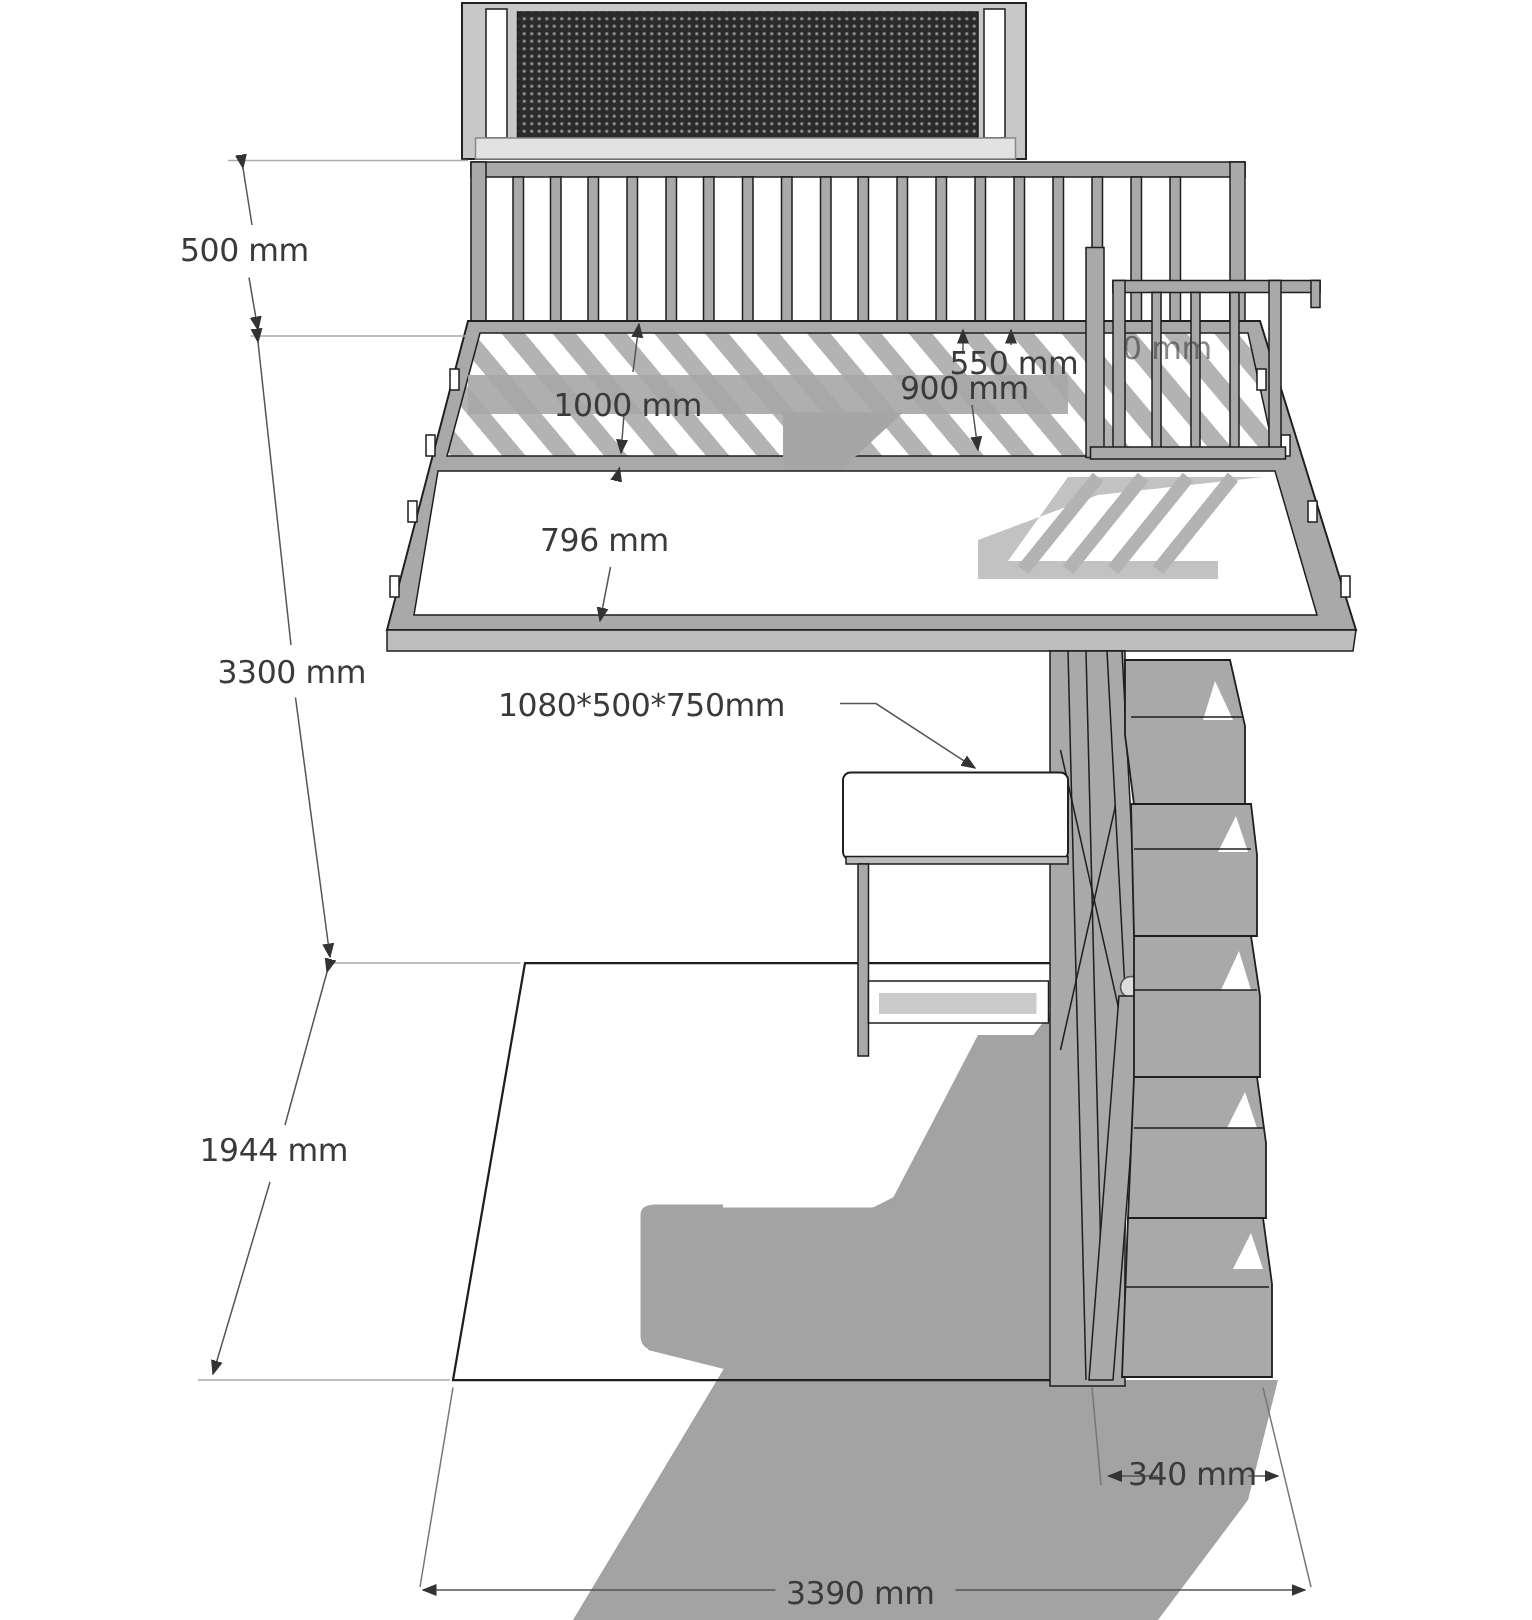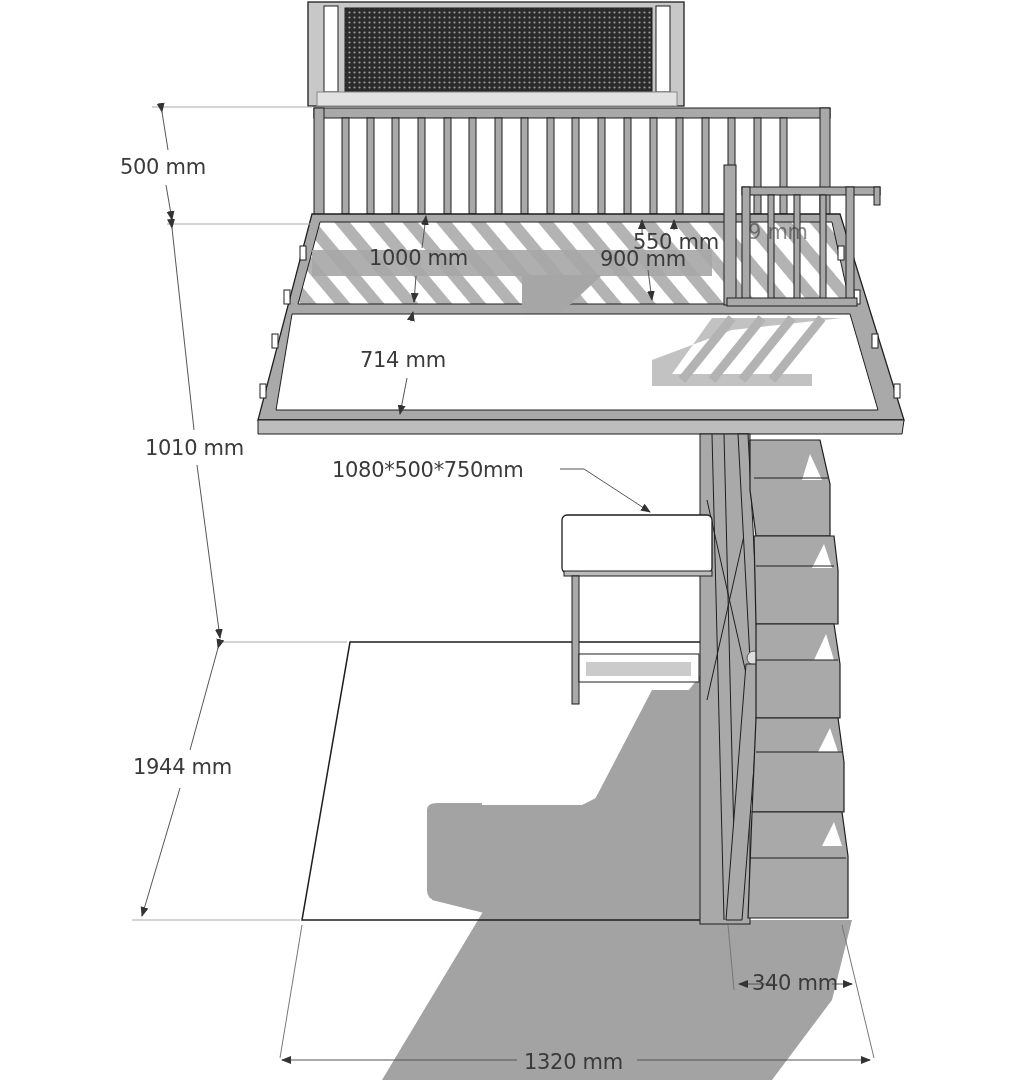--- a/index.html
+++ b/index.html
@@ -188,23 +188,23 @@
     <line x1="630" y1="235" x2="630" y2="220" marker-end="url(#arr)"></line>
     <line x1="662" y1="230" x2="662" y2="220" marker-end="url(#arr)"></line>
     <line x1="636" y1="270" x2="640" y2="300" marker-end="url(#arr)"></line>
 
     <polyline points="548,469 572,469 638,512" marker-end="url(#arr)"></polyline>
   </g>
 </svg>
 
   
   <span class="dim-label" style="left:108px;top:157px;">500 mm</span>
-  <span class="dim-label" style="left:133px;top:438px;">1010 mm</span>
+  <span class="dim-label" style="left:133px;top:438px;">3300 mm</span>
   <span class="dim-label" style="left:121px;top:757px;">1944 mm</span>
-  <span class="dim-label" style="left:512px;top:1052px;">1320 mm</span>
+  <span class="dim-label" style="left:512px;top:1052px;">3390 mm</span>
   <span class="dim-label" style="left:740px;top:973px;">340 mm</span>
-  <span class="dim-label" style="left:357px;top:248px;">1000 mm</span>
-  <span class="dim-label" style="left:348px;top:350px;">714 mm</span>
+  <span class="dim-label" style="left:357px;top:260px;">1000 mm</span>
+  <span class="dim-label" style="left:348px;top:350px;">796 mm</span>
   <span class="dim-label" style="left:588px;top:249px;">900 mm</span>
   <span class="dim-label" style="left:621px;top:232px;">550 mm</span>
-  <span class="dim-label" style="left:736px;top:222px;opacity:0.6;">9 mm</span>
+  <span class="dim-label" style="left:736px;top:222px;opacity:0.6;">0 mm</span>
   <span class="dim-label" style="left:320px;top:460px;">1080*500*750mm</span>
 </div>
 
 </body></html>

